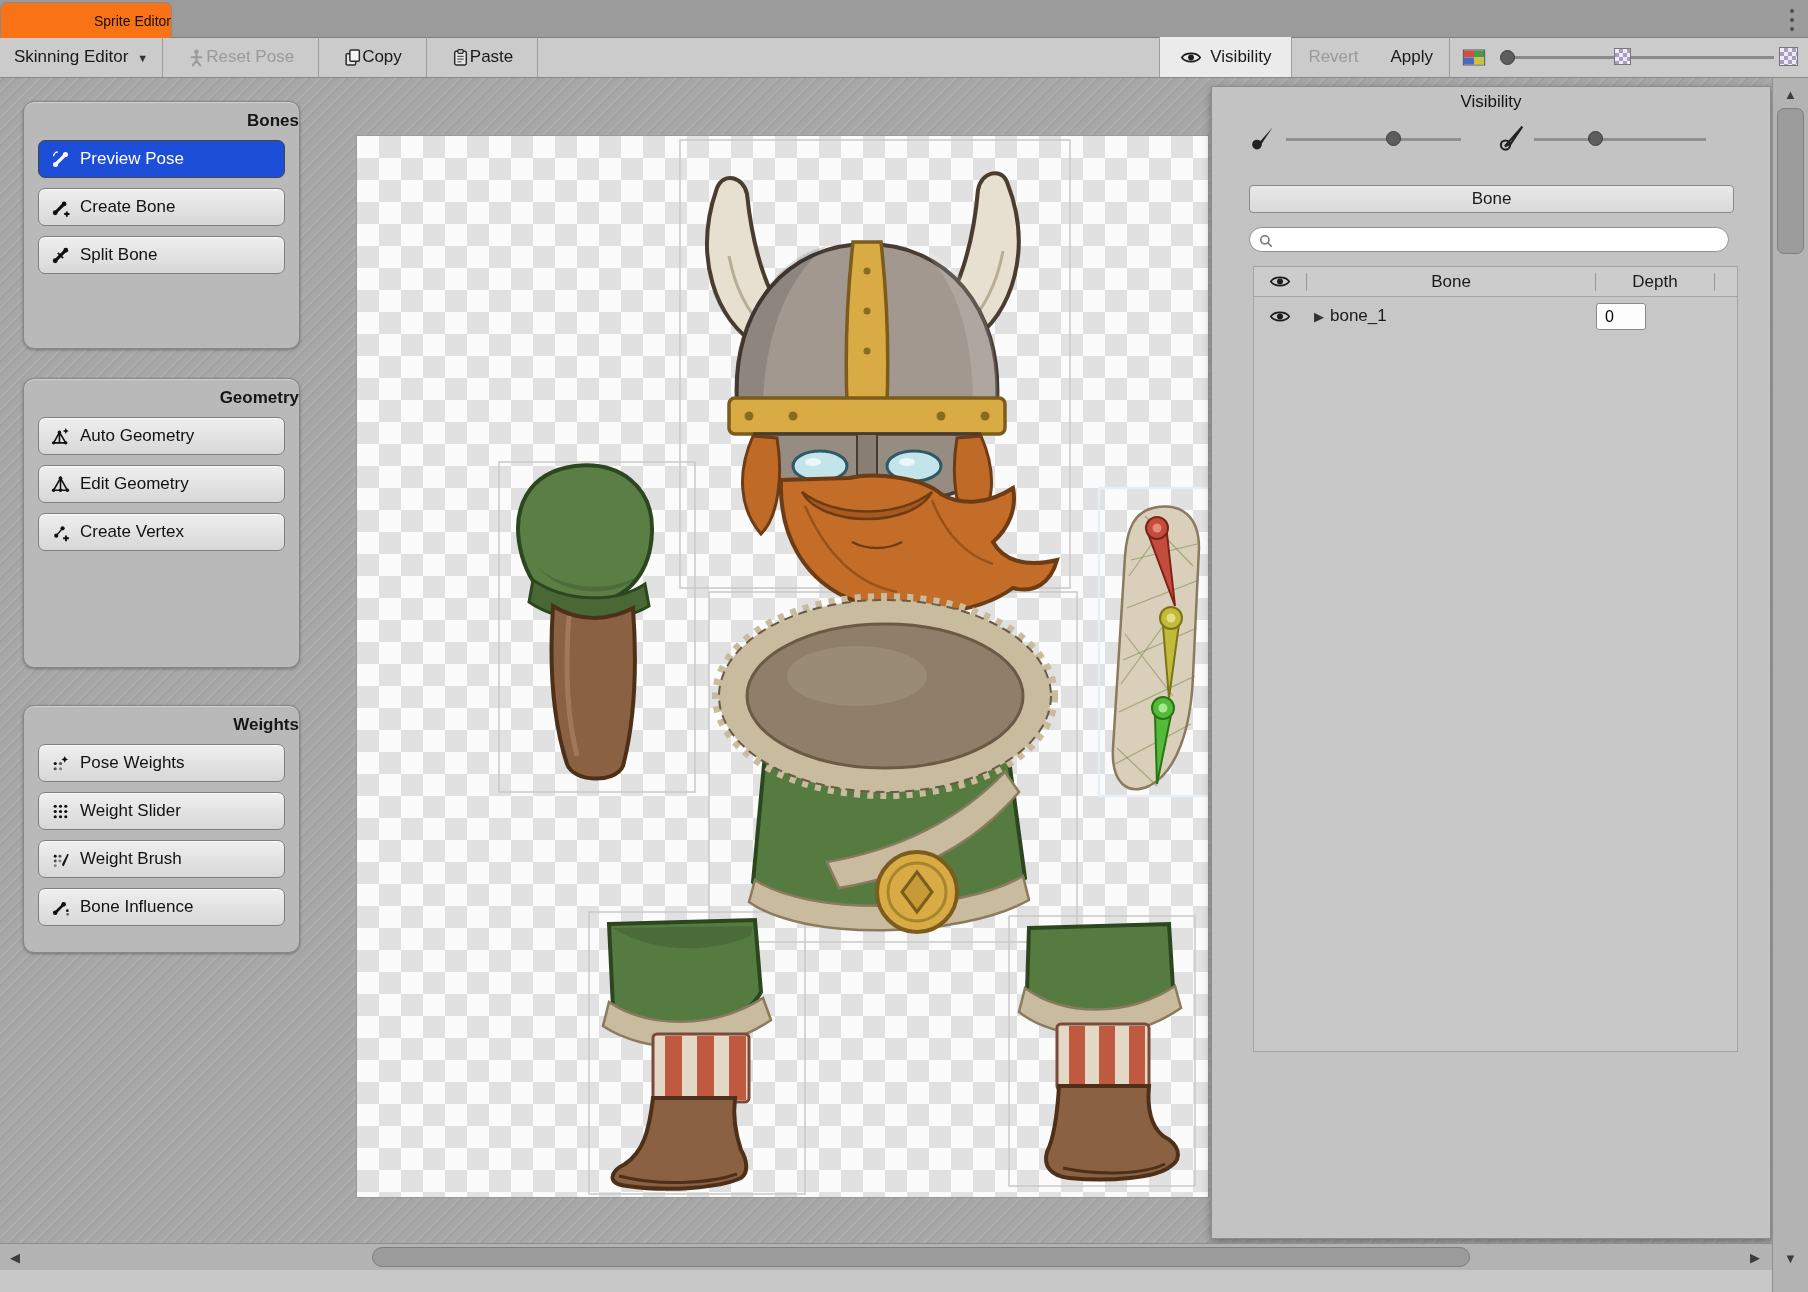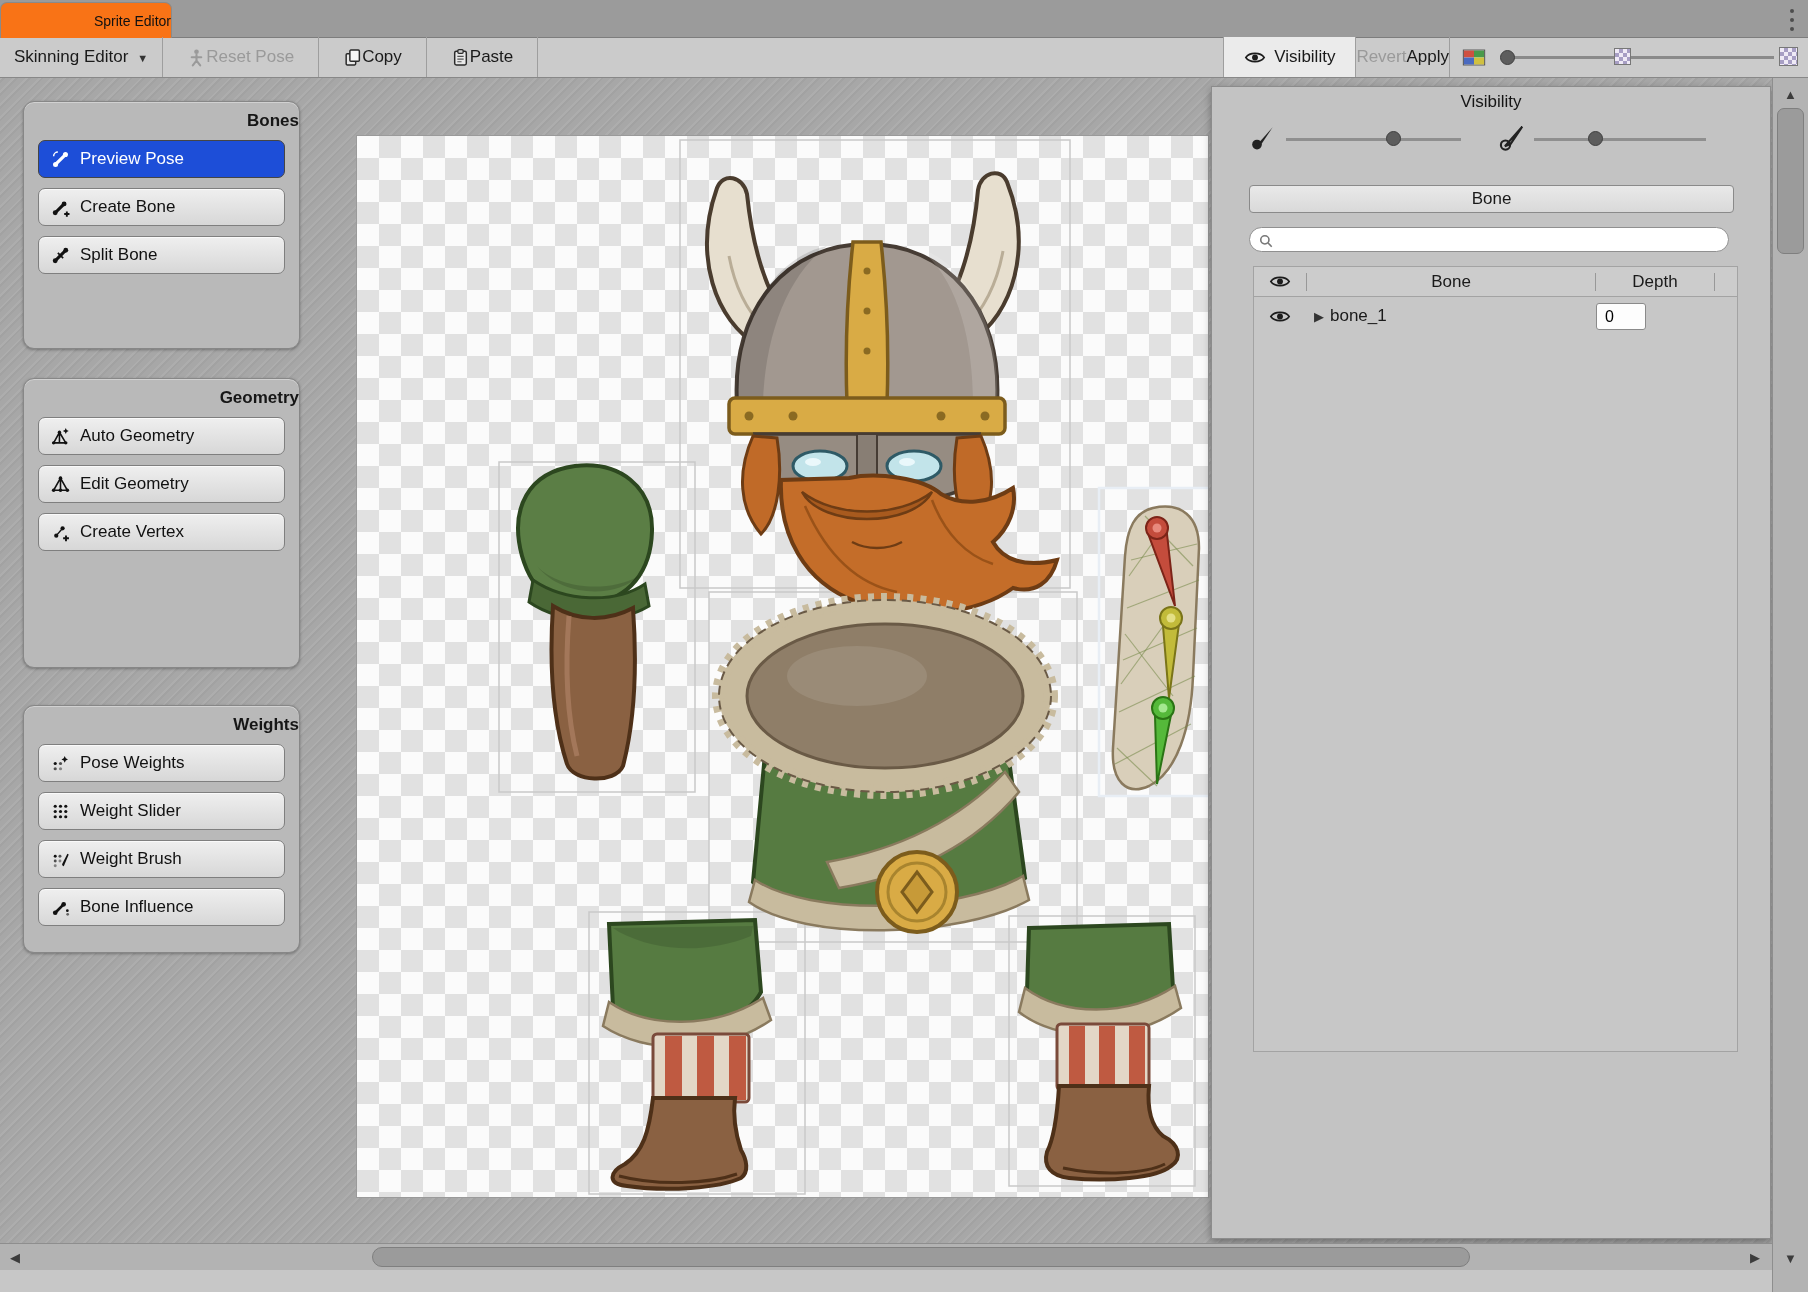--- a/index.html
+++ b/index.html
@@ -11,21 +11,21 @@
 .kebab i{width:4px;height:4px;border-radius:50%;background:#4d4d4d}
 
 .toolbar{position:absolute;left:0;top:38px;width:1808px;height:40px;background:#cbcbcb;border-bottom:1px solid #888;display:flex;align-items:flex-end;font-size:17px}
 .tb-sep{width:1px;height:40px;background:#9e9e9e;flex:none}
 .tb-item{display:flex;align-items:center;padding:0 24px;height:40px;white-space:nowrap}
 .tb-dropdown{padding:0 14px;gap:9px;cursor:default}
 .caret{font-size:11px;color:#333;transform:translateY(1px)}
 .disabled-text{color:#9a9a9a}
 .tb-right{margin-left:auto;display:flex;align-items:center;height:40px}
 .tb-toggle-active{background:#ebebeb;border-left:1px solid #9e9e9e;border-right:1px solid #9e9e9e;padding:0 20px;height:40px;display:flex;align-items:center;gap:8px}
-.tb-text-btn{padding:0 0;height:40px;display:flex;align-items:center}
+.tb-text-btn{padding:0 16px;height:40px;display:flex;align-items:center}
 .swatch-wrap{padding:0 12px;display:flex;align-items:center}
 .slider-assy{position:relative;width:300px;height:40px;margin-right:10px;flex:none}
 .slider-track{position:absolute;left:6px;right:24px;top:19px;height:3px;background:#8a8a8a}
 .slider-handle{position:absolute;left:2px;top:13px;width:15px;height:15px;border-radius:50%;background:#5d5d5d;border:1px solid #3f3f3f}
 .checker{width:17px;height:17px;border:1px solid #777;background-color:#efeaf6;background-image:linear-gradient(45deg,#a79ec4 25%,transparent 25%,transparent 75%,#a79ec4 75%),linear-gradient(45deg,#a79ec4 25%,transparent 25%,transparent 75%,#a79ec4 75%);background-size:8px 8px;background-position:0 0,4px 4px}
 .checker.mid{position:absolute;left:116px;top:11px}
 .checker.end{position:absolute;right:0;top:10px;width:19px;height:19px}
 
 .workspace{position:absolute;left:0;top:78px;width:1808px;height:1214px;background:#a7a7a7;background-image:repeating-linear-gradient(135deg,rgba(255,255,255,.07) 0 2px,rgba(0,0,0,.03) 2px 4px,transparent 4px 9px)}
 

